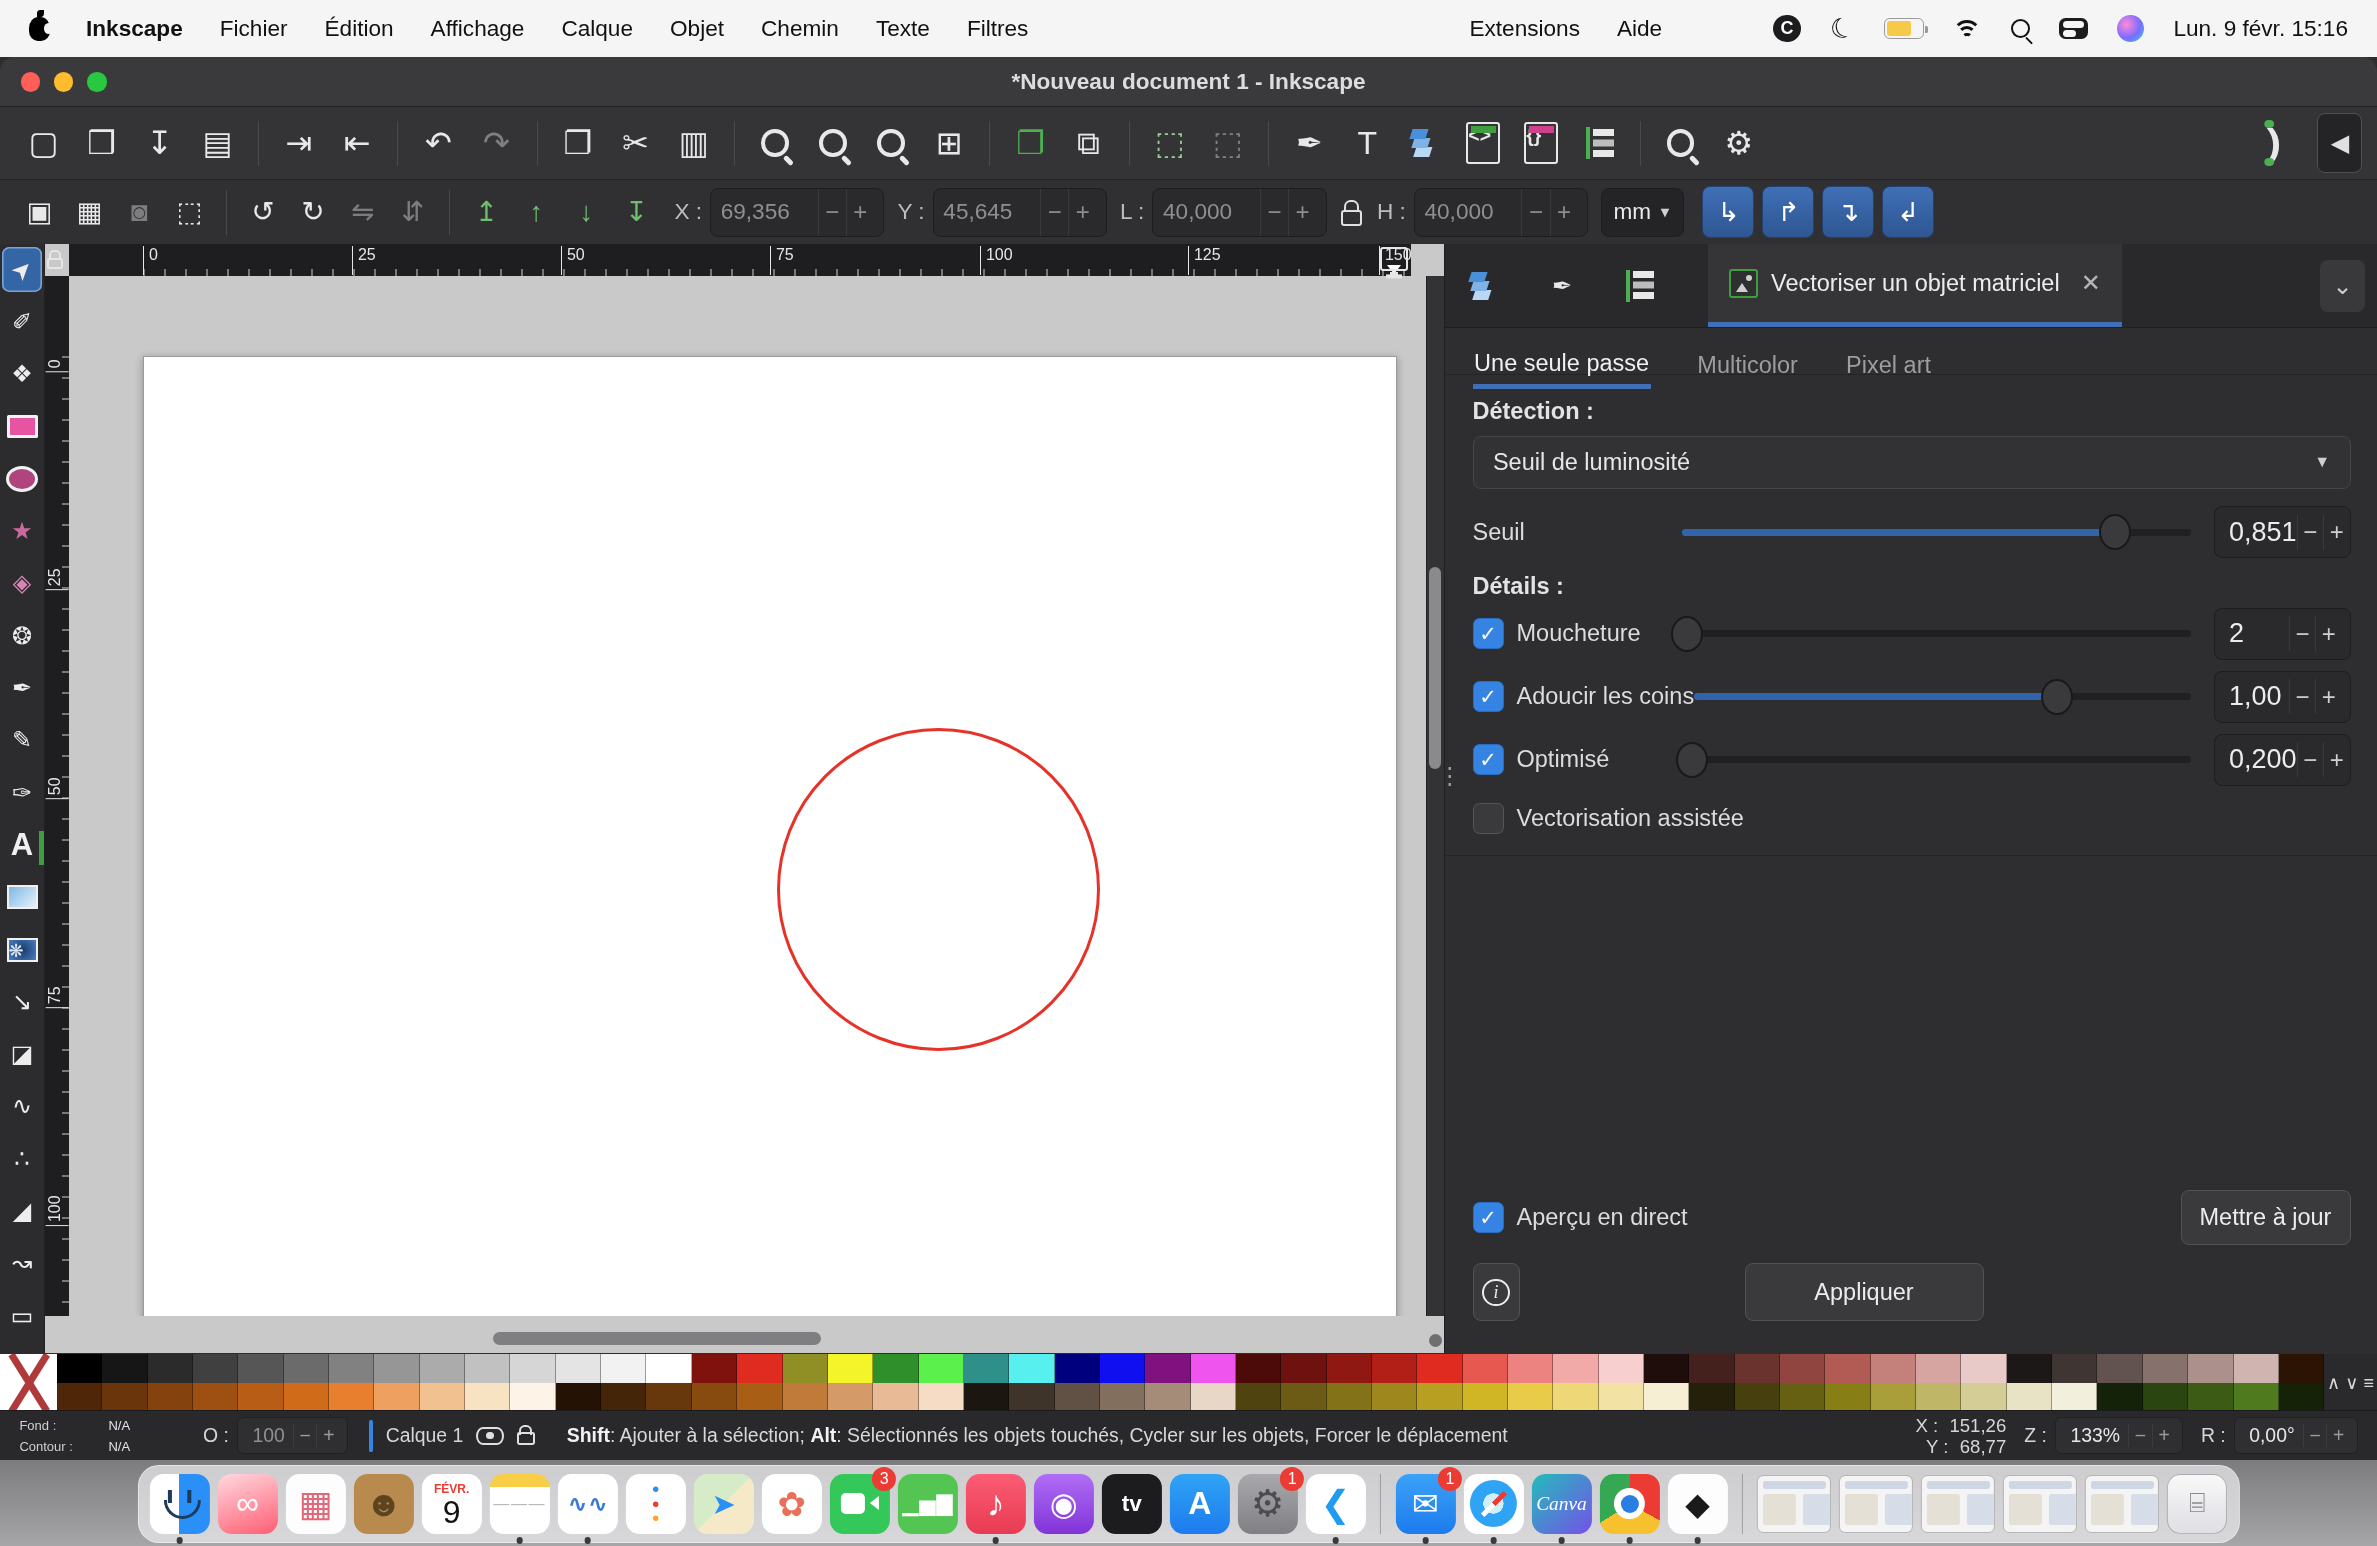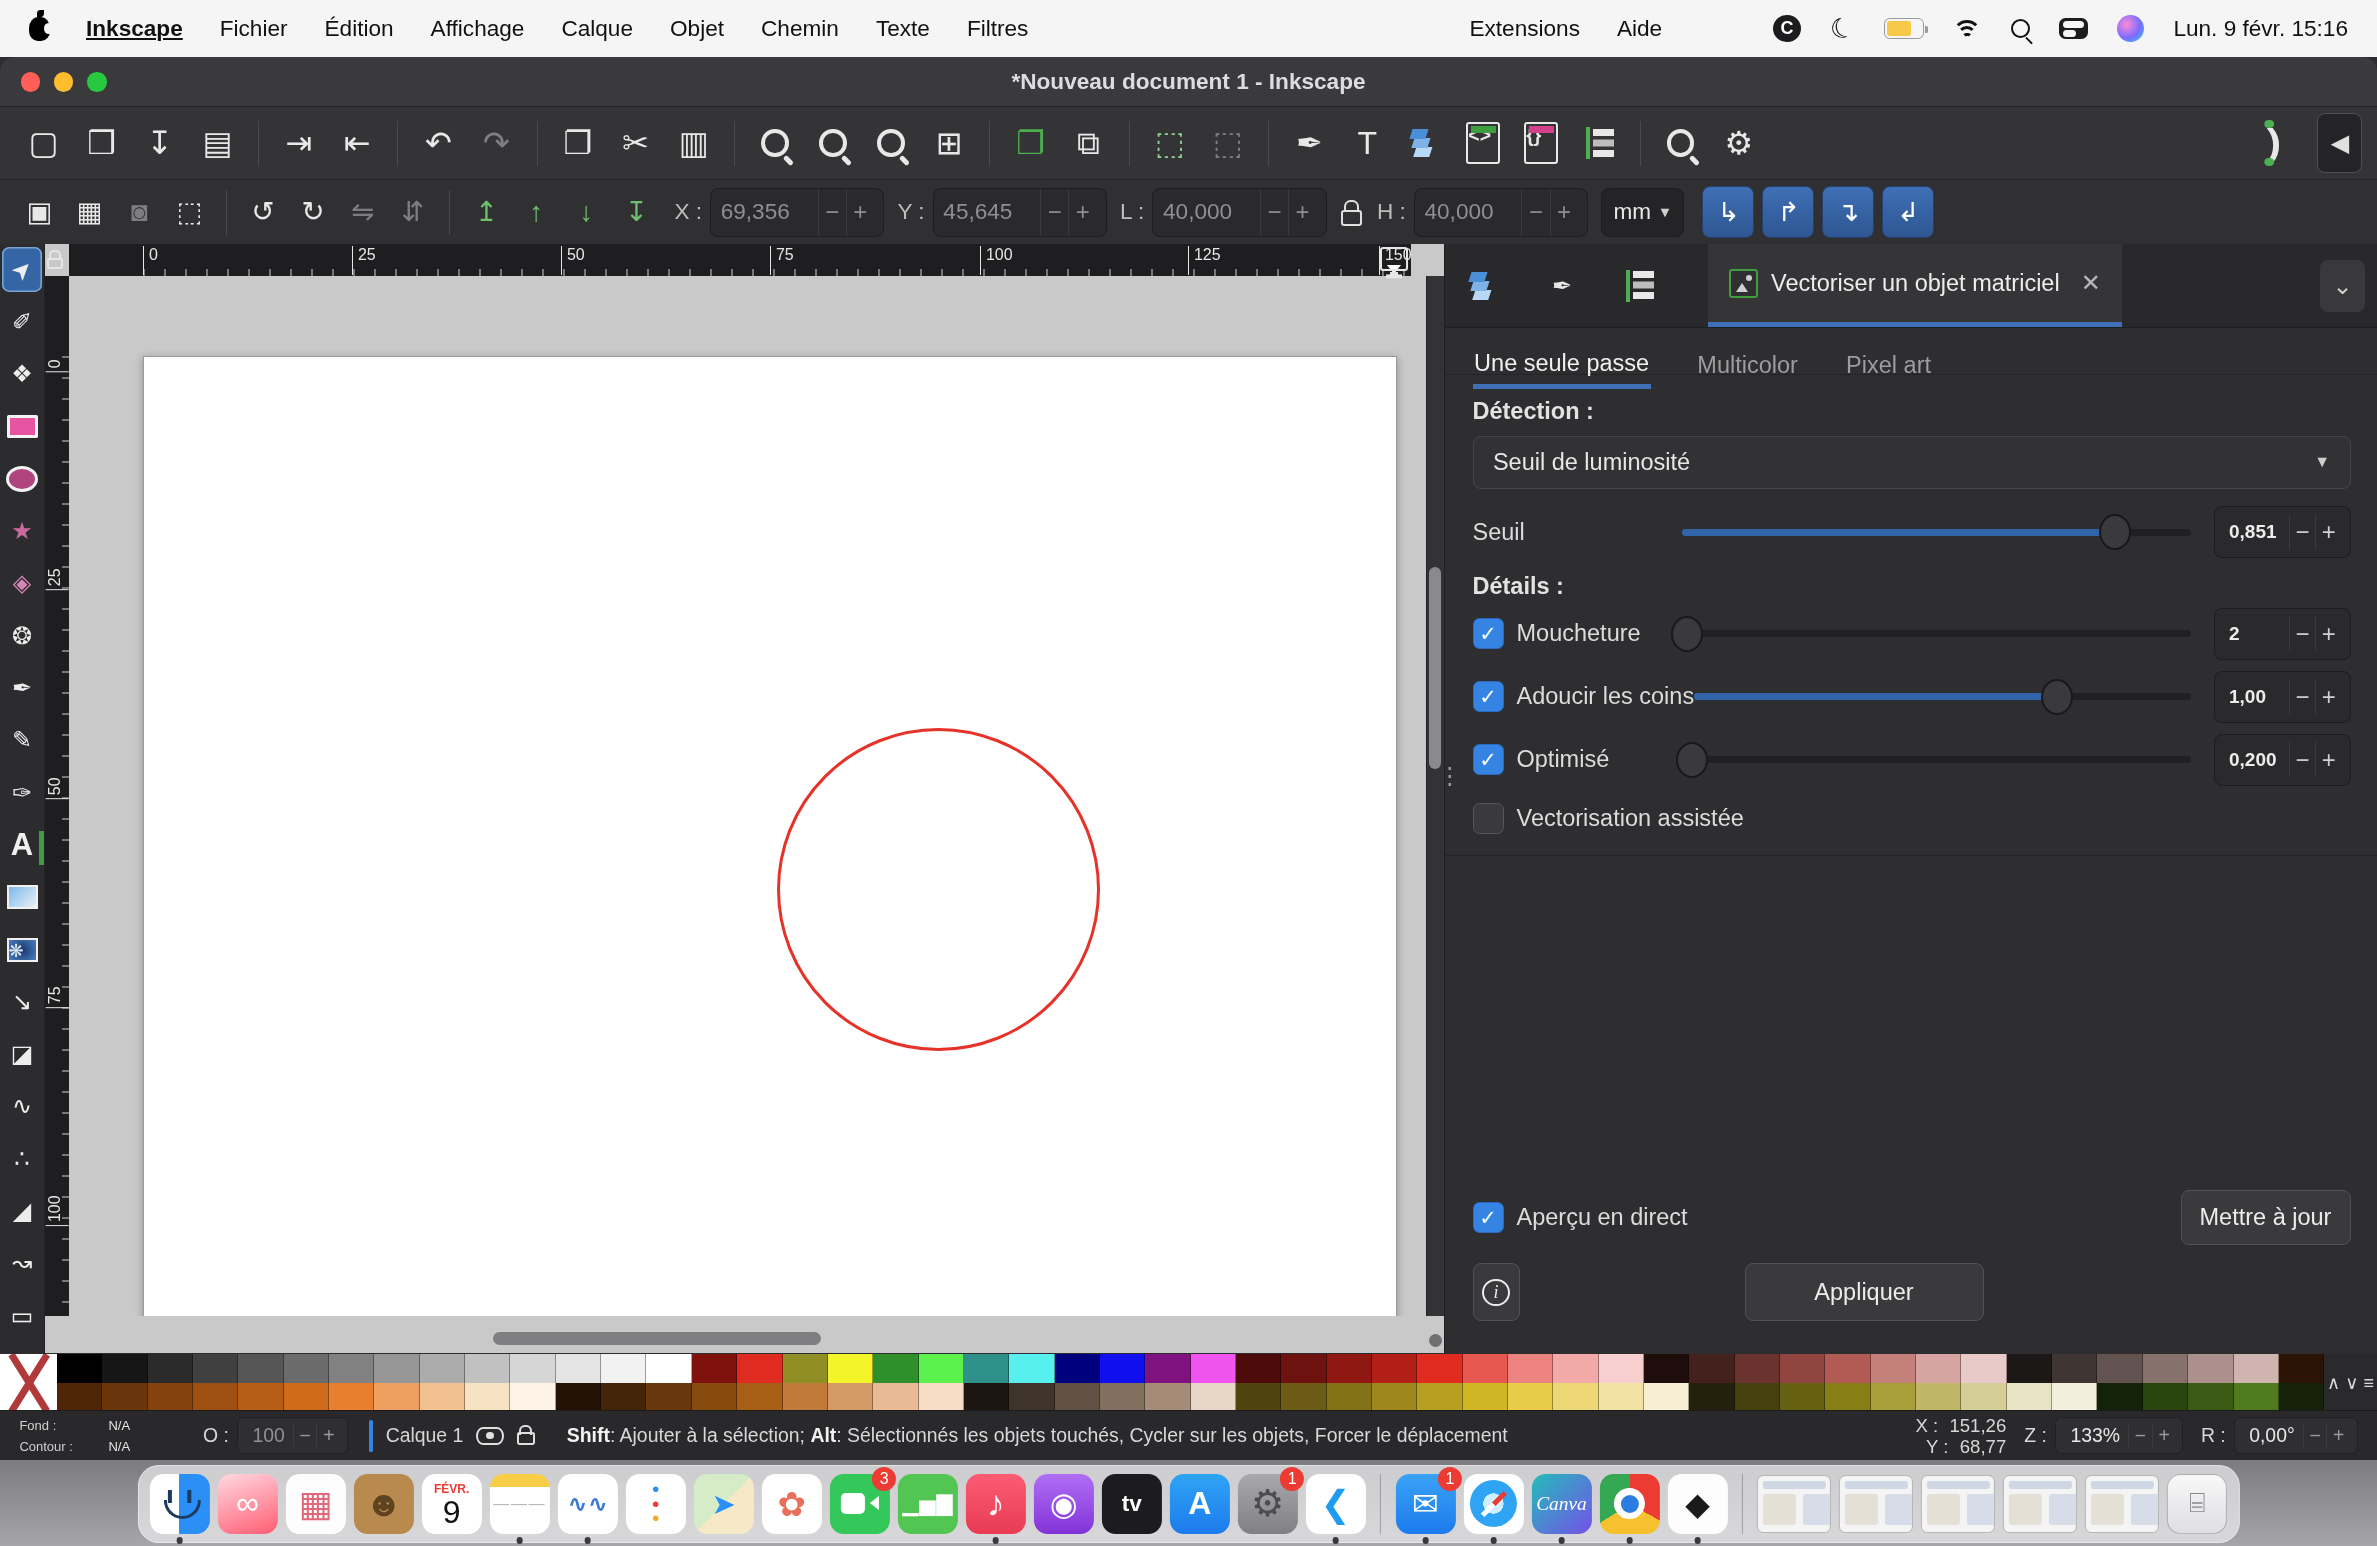--- a/index.html
+++ b/index.html
@@ -7,21 +7,21 @@
     font-family:"Liberation Sans","DejaVu Sans",sans-serif; -webkit-font-smoothing:antialiased; }
 
   
   .menubar { position:absolute; left:0; top:0; width:2377px; height:57px; background:#f5f5f6;
     display:flex; align-items:center; padding:0 29px; color:#111; font-size:22.6px; }
   .apple { width:21px; height:24px; background:#000; border-radius:46% 46% 42% 42%; position:relative; margin-right:36px; }
   .apple::before { content:""; position:absolute; right:-3.2px; top:6.5px; width:9.7px; height:11.3px; background:#f5f5f6; border-radius:50%; }
   .apple::after { content:""; position:absolute; left:8px; top:-6.5px; width:6.5px; height:7.3px; background:#000; border-radius:50% 0; }
   .mitems { display:flex; gap:37px; align-items:center; }
   .mitem { cursor:default; }
-  .mitem.bold { font-weight:bold;text-decoration:underline; }
+  .mitem.bold { font-weight:bold; }
   .mitem.gap { margin-left:404px; }
   .mright { margin-left:auto; display:flex; align-items:center; gap:29px; }
   .mb-circle { width:27.5px; height:27.5px; border-radius:50%; background:#1c1c1e; color:#fff; font-size:18px; font-weight:bold;
     display:flex; align-items:center; justify-content:center; }
   .moon { font-size:27.5px; color:#111; transform:rotate(-18deg); }
   .battery { width:40px; height:21px; border:1.6px solid #9a9a9a; border-radius:5.7px; position:relative; padding:2.4px; }
   .battery::after { content:""; position:absolute; right:-5.7px; top:6.5px; width:3.2px; height:7.3px; background:#9a9a9a; border-radius:0 1.6px 1.6px 0; }
   .battery i { display:block; width:72%; height:100%; background:#f7c948; border-radius:2.4px; }
   .wifi { width:29px; height:21px; position:relative; }
   .wifi i { position:absolute; left:50%; bottom:0; transform:translateX(-50%); border:3.2px solid transparent; border-top:3.2px solid #111; border-radius:50%; }
@@ -163,21 +163,21 @@
     display:flex; align-items:center; justify-content:center; }
   .cb .tick { display:none; color:#fff; font-size:21px; font-weight:bold; font-style:normal; }
   .cb.on { background:#3584e4; border-color:#2a6cc0; }
   .cb.on .tick { display:block; }
   .slider { position:relative; height:6.5px; border-radius:3.2px; background:#202022; flex:1; margin:0 22.6px; min-width:162px; }
   .drow .slider { margin-left:auto; max-width:509px; }
   .slider .fill { position:absolute; left:0; top:0; bottom:0; border-radius:3.2px; background:#3264aa; }
   .slider .thumb { position:absolute; top:50%; width:32px; height:36px; border-radius:50%; background:#3a3a3d; border:2.4px solid #19191b;
     transform:translate(-50%,-50%); }
   .spin { flex:none; width:137px; height:52px; background:#2a2a2d; border:0.8px solid #1d1d1f; border-radius:8px; display:flex; align-items:center; padding:0 8px; }
-  .spin .val { font-weight:bold; color:#ececec; flex:1; padding-left:6.5px; font-size:19px; }
+  .spin .val { font-weight:normal; color:#ececec; flex:1; padding-left:6.5px; font-size:27px; }
   .spin i { font-style:normal; color:#d0d0d2; font-size:24px; padding:0 5.7px; border-left:0.8px solid #3a3a3d; height:70%; display:flex; align-items:center; }
 
   .apercu { border-top:0.8px solid #242426; margin:16px -27.5px 0; padding:16px 27.5px 0; }
   .preview-zone { height:307px; }
   .live-row { display:flex; align-items:center; margin-top:11.3px; }
   .btn { background:#3a3a3d; border:0.8px solid #525255; border-radius:8px; color:#ececec; font-size:23.5px;
     display:flex; align-items:center; justify-content:center; }
   .update-btn { margin-left:auto; width:170px; height:55px; }
   .bottom-row { display:flex; align-items:center; margin-top:18px; }
   .info-btn { width:47px; height:58px; font-size:24px; }

